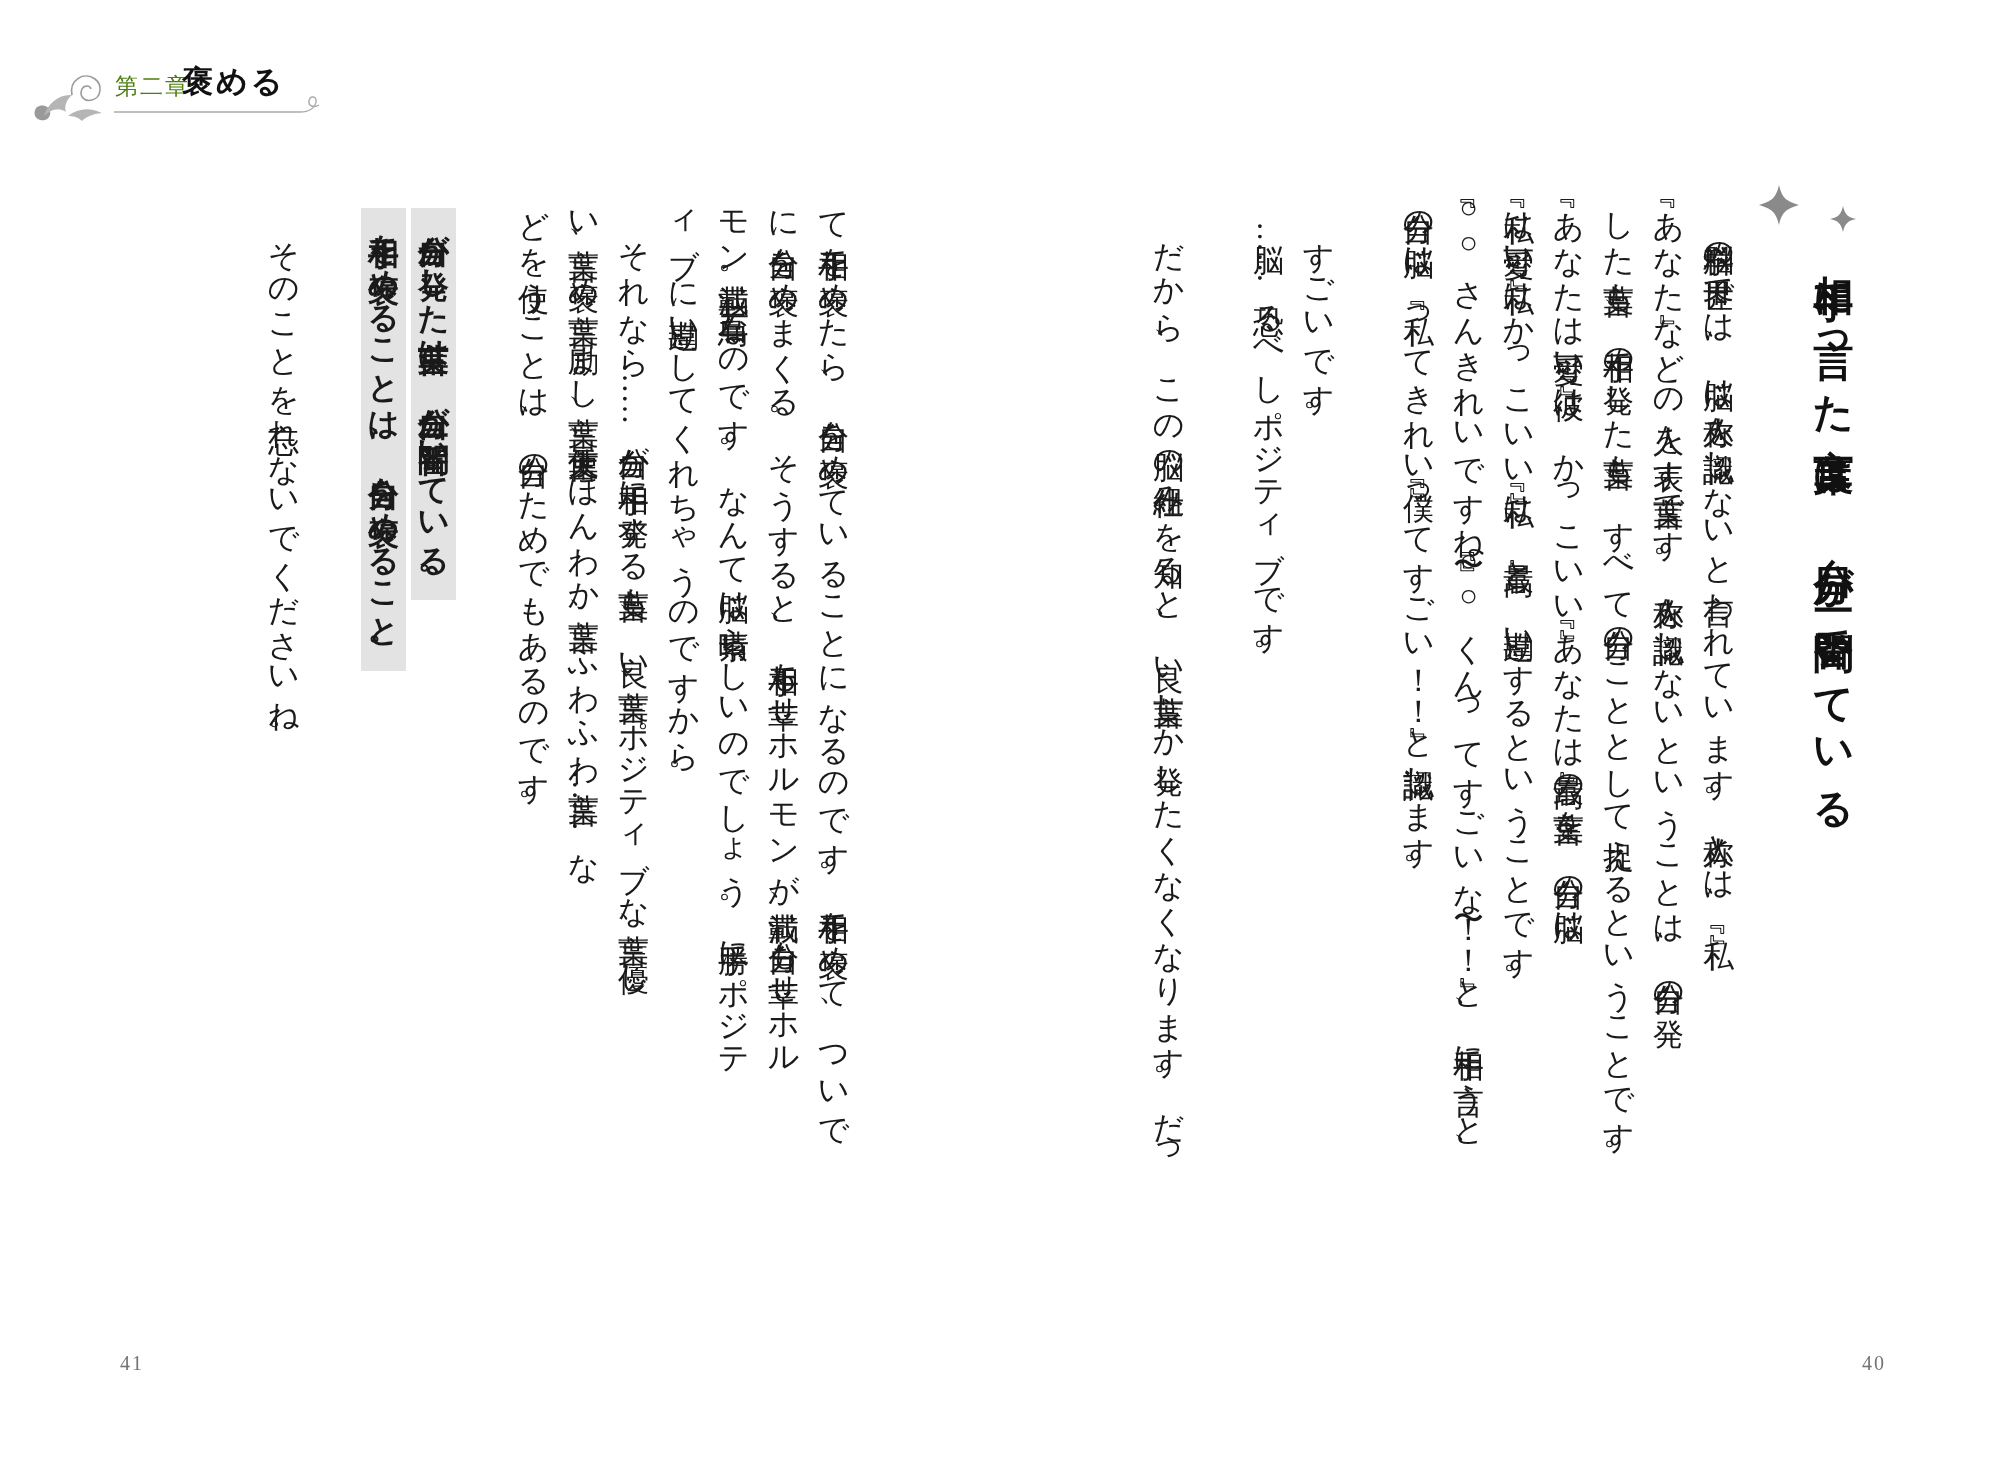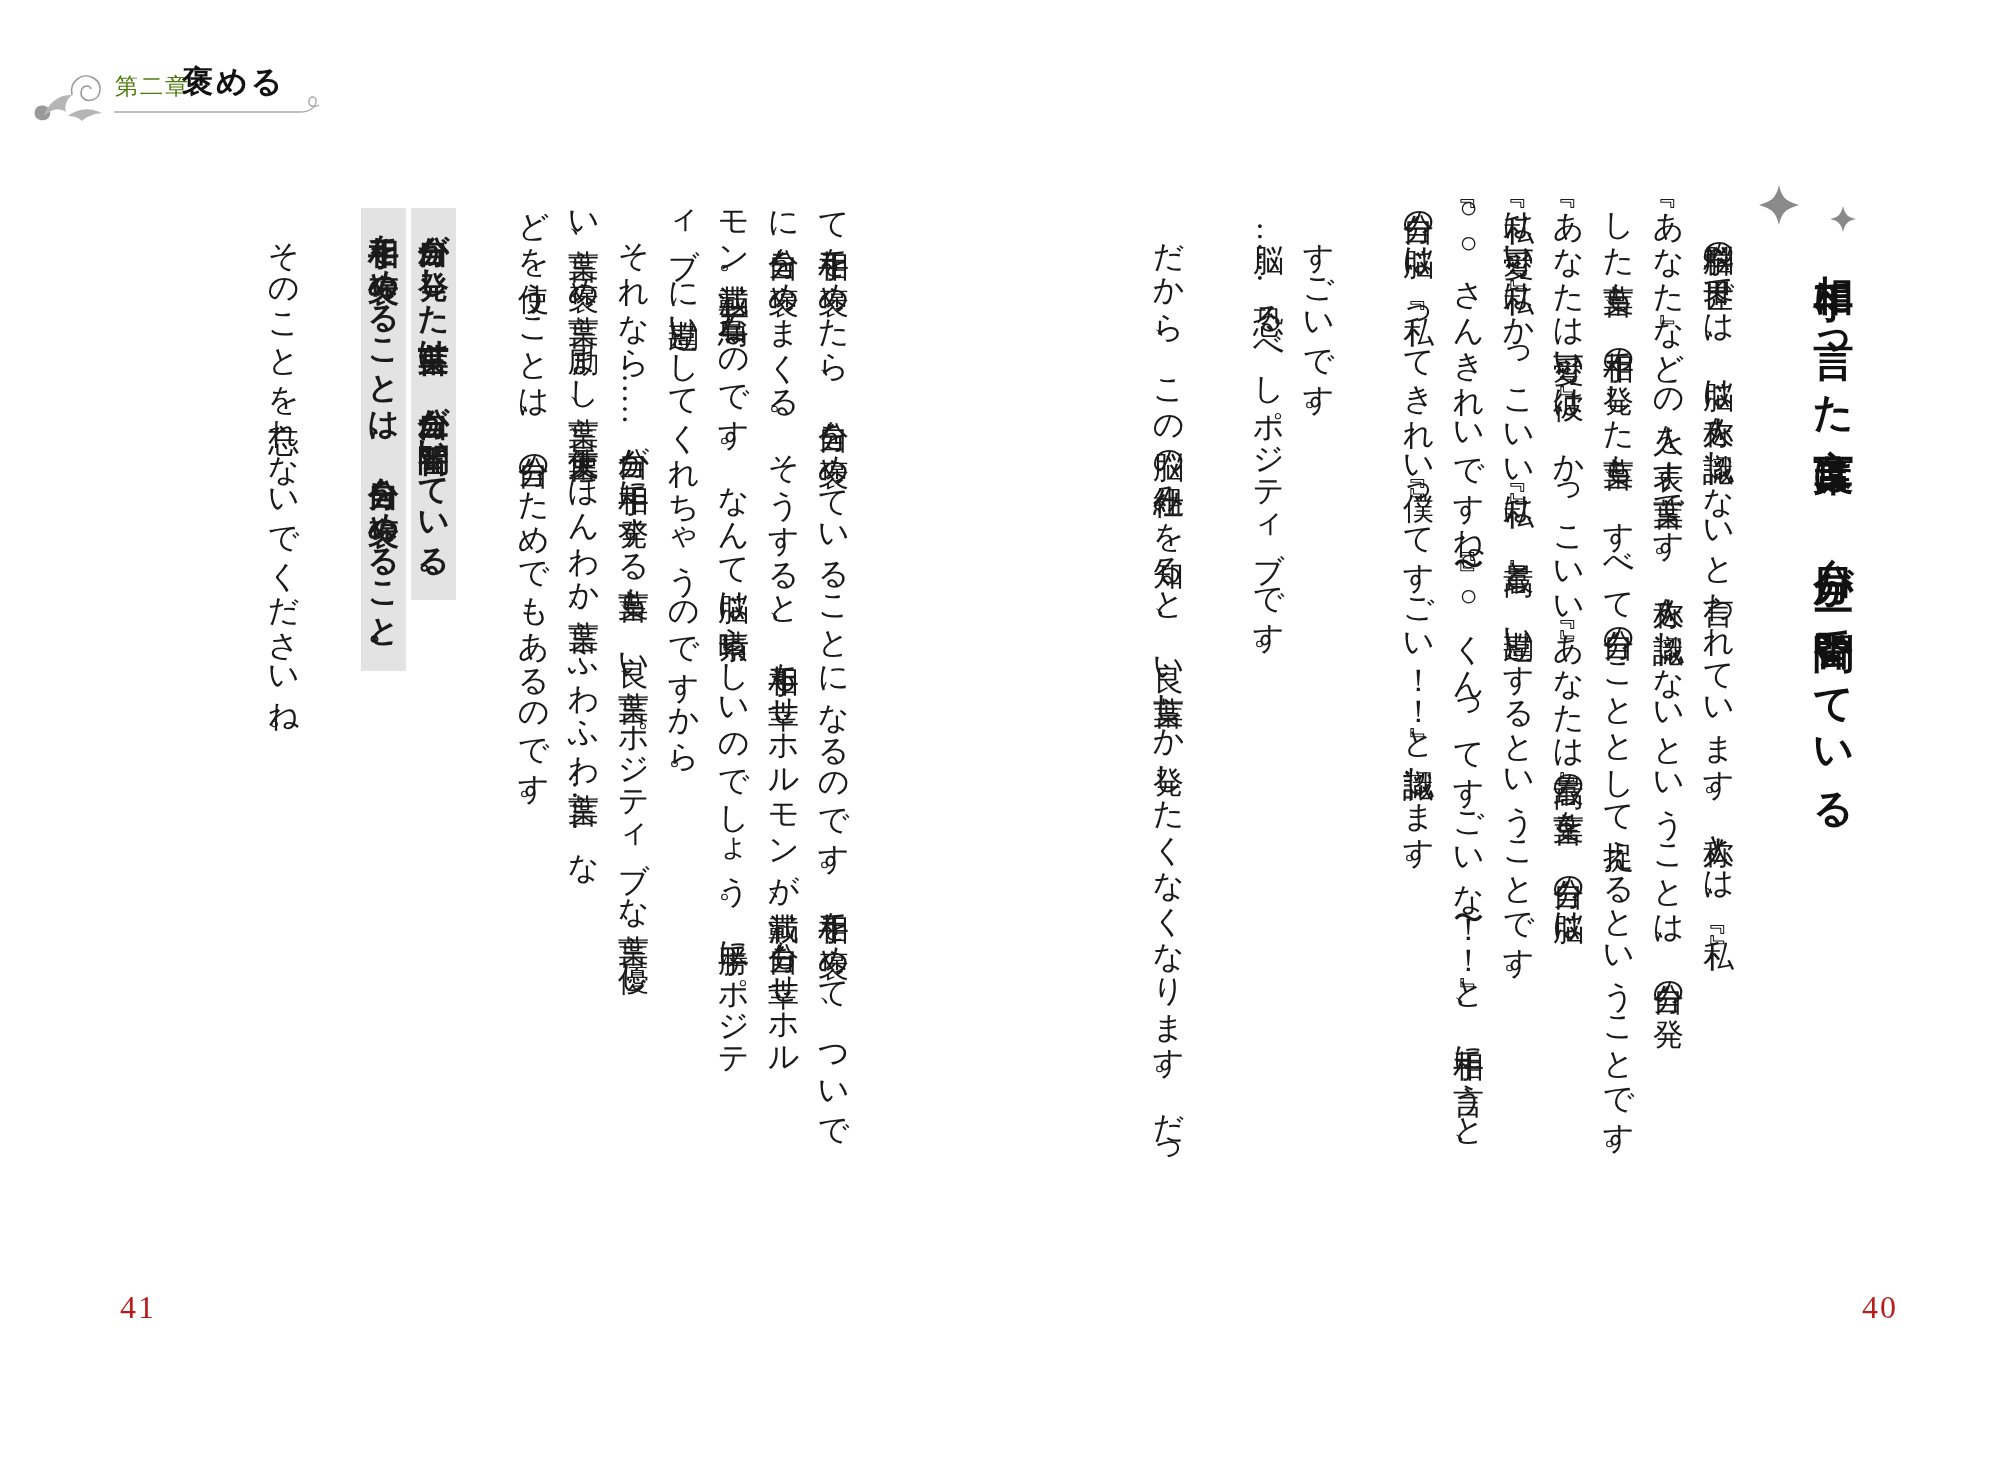--- a/index.html
+++ b/index.html
@@ -47,21 +47,21 @@
     writing-mode:vertical-rl;-webkit-writing-mode:vertical-rl;
     text-orientation:mixed;
     font-family:"Liberation Sans","DejaVu Sans",sans-serif;
     font-weight:700;font-size:40px;line-height:44px;letter-spacing:6px;color:#111;
   }
   .sparkles{position:absolute;left:1758px;top:185px;width:104px;height:50px;}
   .sparkles path{fill:var(--sparkle,#8a8a8a);}
 
   
   .pagenum{
-    position:absolute;top:1289px;font-size:32px;letter-spacing:2px;color:#b91c1c;
+    position:absolute;top:1352px;font-size:20px;letter-spacing:2px;color:#737373;
     font-variant-numeric:oldstyle-nums;
   }
   .pagenum-left{left:120px;}
   .pagenum-right{left:1862px;}
 </style>
 </head>
 <body>
 
 <header class="chapter-header">
   <svg class="flourish" viewBox="0 0 82 54">

